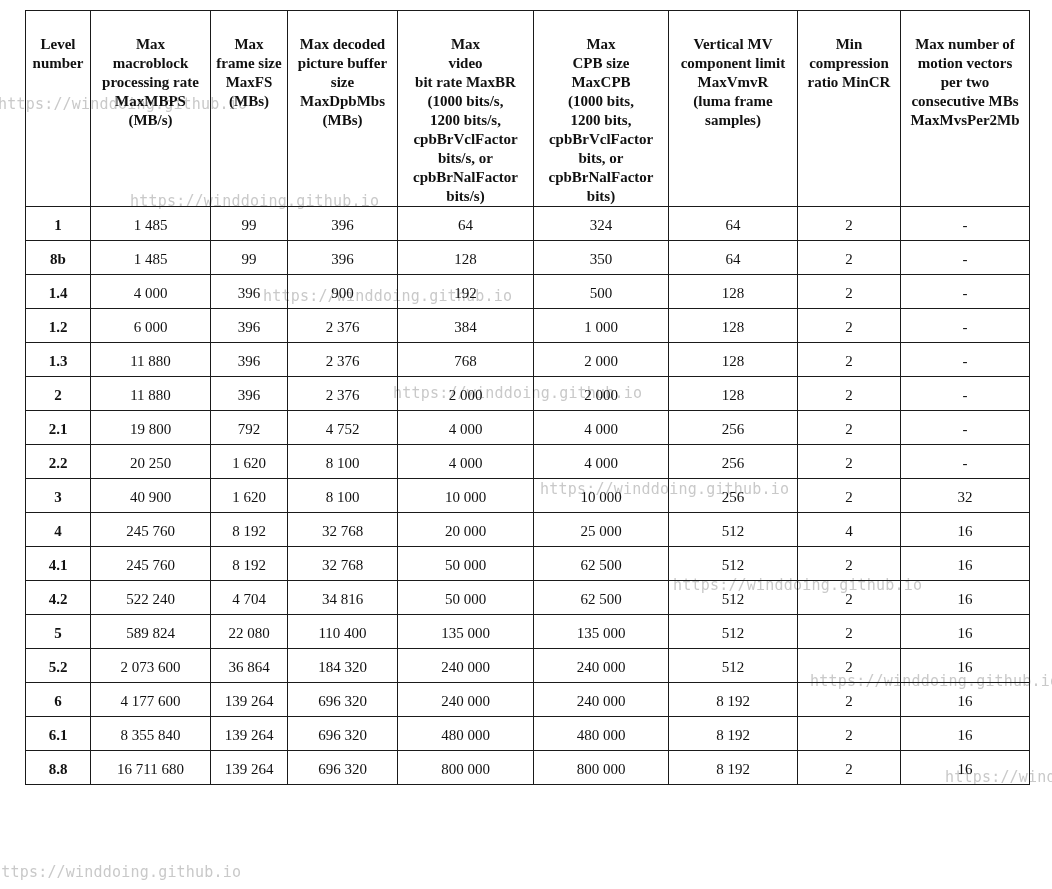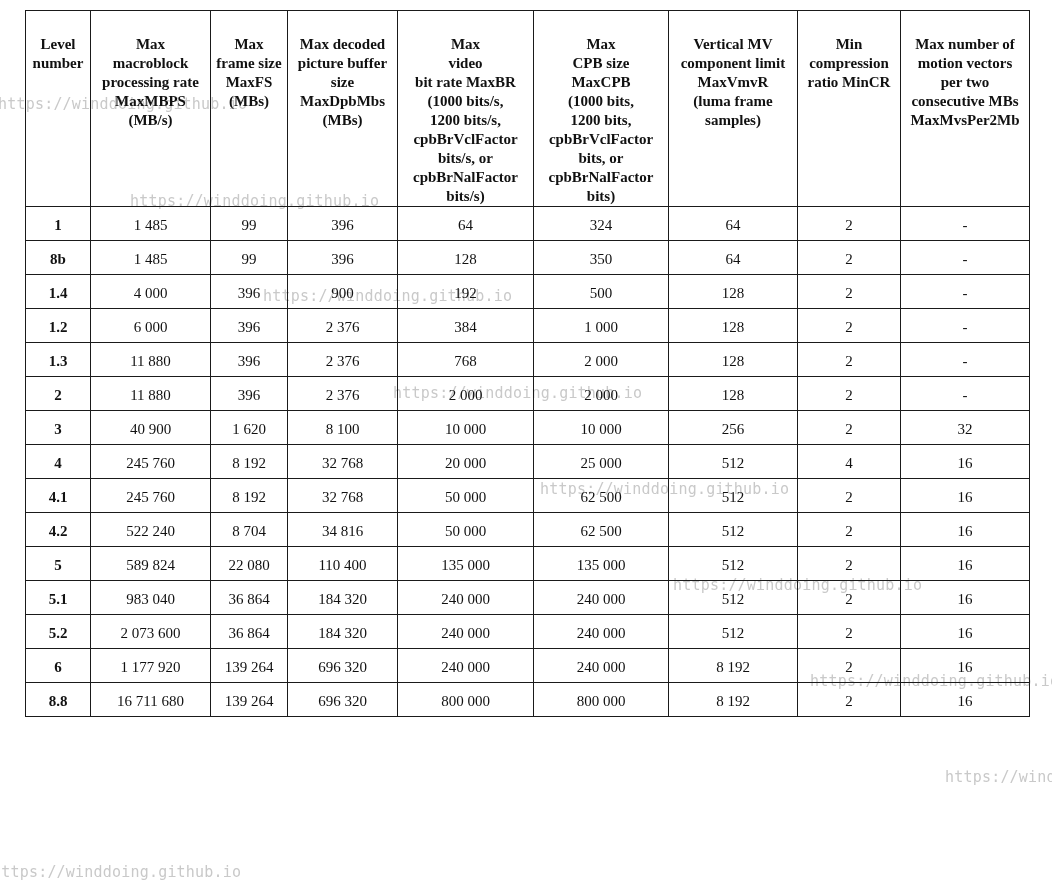--- a/index.html
+++ b/index.html
@@ -200,20 +200,42 @@
           <td>11 880</td>
           <td>396</td>
           <td>2 376</td>
           <td>2 000</td>
           <td>2 000</td>
           <td>128</td>
           <td>2</td>
           <td>-</td>
         </tr>
         <tr>
+          <td class="level">2.1</td>
+          <td>19 800</td>
+          <td>792</td>
+          <td>4 752</td>
+          <td>4 000</td>
+          <td>4 000</td>
+          <td>256</td>
+          <td>2</td>
+          <td>-</td>
+        </tr>
+        <tr>
+          <td class="level">2.2</td>
+          <td>20 250</td>
+          <td>1 620</td>
+          <td>8 100</td>
+          <td>4 000</td>
+          <td>4 000</td>
+          <td>256</td>
+          <td>2</td>
+          <td>-</td>
+        </tr>
+        <tr>
           <td class="level">3</td>
           <td>40 900</td>
           <td>1 620</td>
           <td>8 100</td>
           <td>10 000</td>
           <td>10 000</td>
           <td>256</td>
           <td>2</td>
           <td>32</td>
         </tr>
@@ -235,68 +257,68 @@
           <td>32 768</td>
           <td>50 000</td>
           <td>62 500</td>
           <td>512</td>
           <td>2</td>
           <td>16</td>
         </tr>
         <tr>
           <td class="level">4.2</td>
           <td>522 240</td>
-          <td>8 704</td>
+          <td>4 704</td>
           <td>34 816</td>
           <td>50 000</td>
           <td>62 500</td>
           <td>512</td>
           <td>2</td>
           <td>16</td>
         </tr>
         <tr>
           <td class="level">5</td>
           <td>589 824</td>
           <td>22 080</td>
           <td>110 400</td>
           <td>135 000</td>
           <td>135 000</td>
           <td>512</td>
           <td>2</td>
           <td>16</td>
         </tr>
         <tr>
-          <td class="level">5.1</td>
-          <td>983 040</td>
-          <td>36 864</td>
-          <td>184 320</td>
-          <td>240 000</td>
-          <td>240 000</td>
-          <td>512</td>
-          <td>2</td>
-          <td>16</td>
-        </tr>
-        <tr>
           <td class="level">5.2</td>
           <td>2 073 600</td>
           <td>36 864</td>
           <td>184 320</td>
           <td>240 000</td>
           <td>240 000</td>
           <td>512</td>
           <td>2</td>
           <td>16</td>
         </tr>
         <tr>
           <td class="level">6</td>
-          <td>1 177 920</td>
+          <td>4 177 600</td>
           <td>139 264</td>
           <td>696 320</td>
           <td>240 000</td>
           <td>240 000</td>
+          <td>8 192</td>
+          <td>2</td>
+          <td>16</td>
+        </tr>
+        <tr>
+          <td class="level">6.1</td>
+          <td>8 355 840</td>
+          <td>139 264</td>
+          <td>696 320</td>
+          <td>480 000</td>
+          <td>480 000</td>
           <td>8 192</td>
           <td>2</td>
           <td>16</td>
         </tr>
         <tr>
           <td class="level">8.8</td>
           <td>16 711 680</td>
           <td>139 264</td>
           <td>696 320</td>
           <td>800 000</td>

